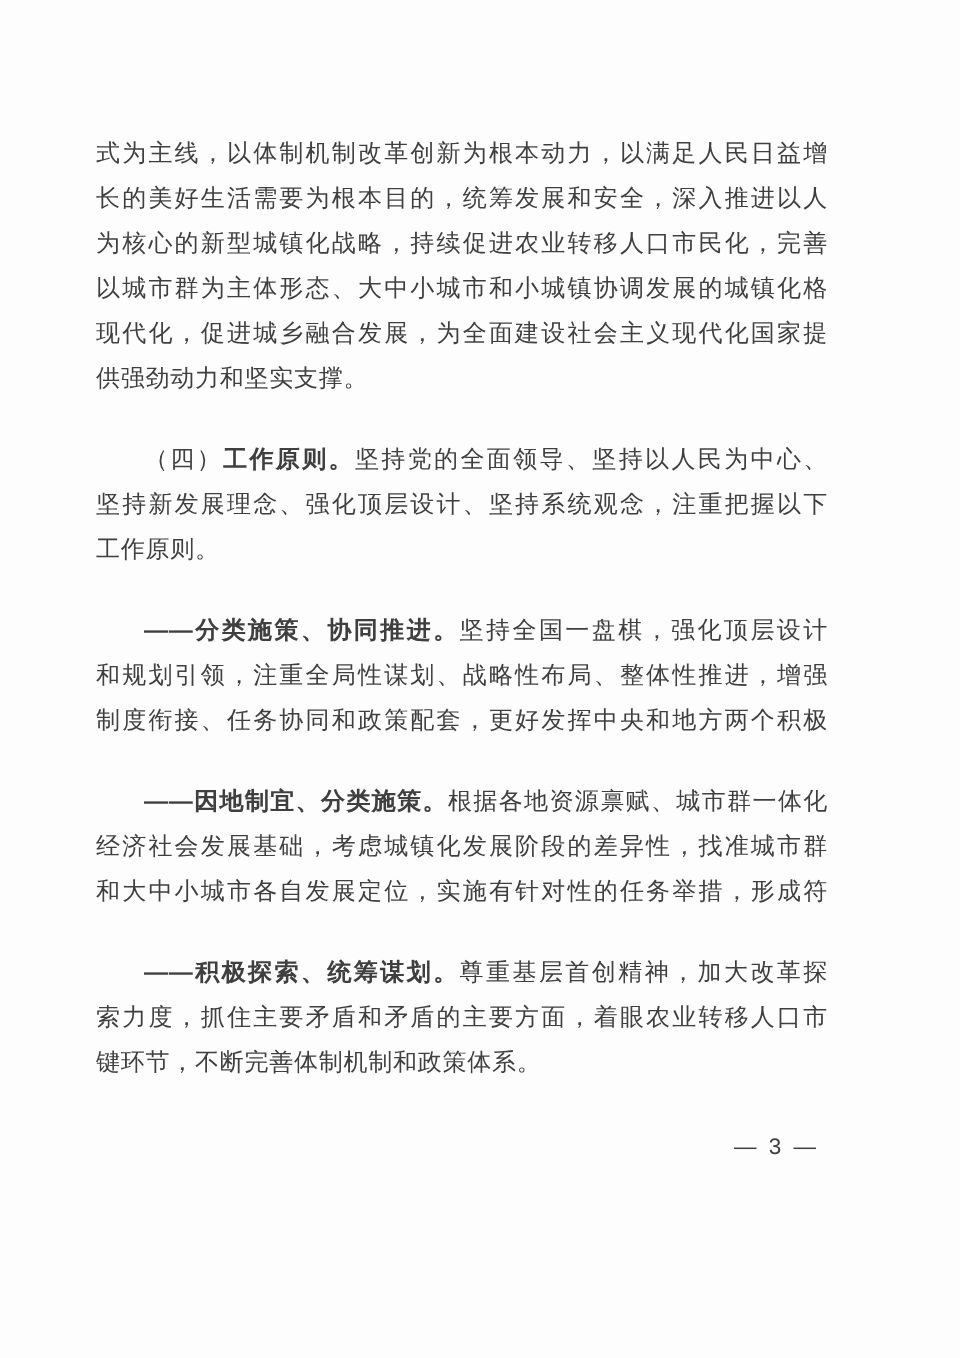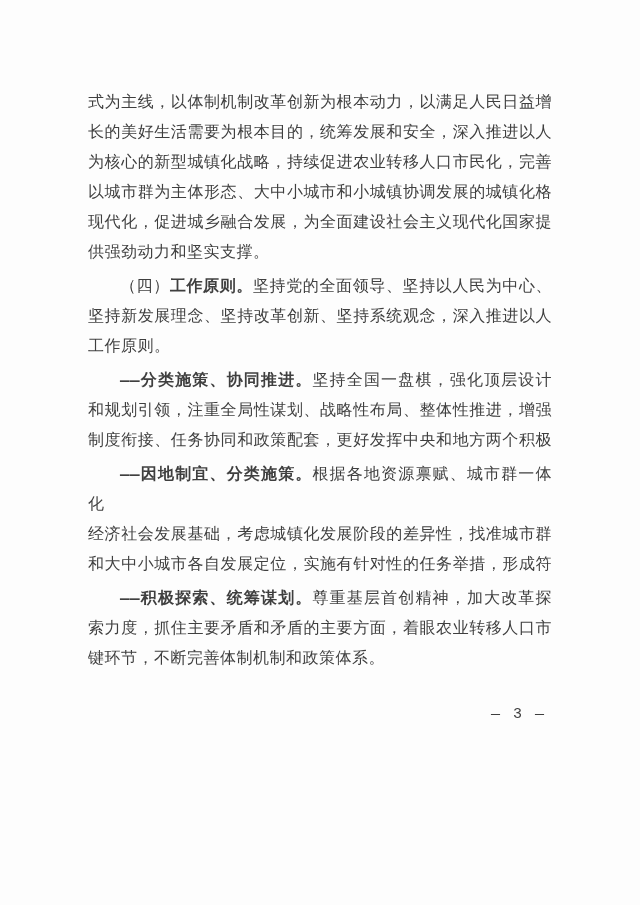--- a/index.html
+++ b/index.html
@@ -8,29 +8,29 @@
   }
   html,body{
     margin:0;padding:0;
     width:640px;height:905px;
     background:var(--bg-color);
     overflow:hidden;
   }
   .page{
     box-sizing:border-box;
     width:640px;height:905px;
-    padding:88px 88px 0 88px;
-    font-family:Liberation Mono, monospace;
+    padding:88px 88px 0 64px;
+    font-family:Liberation Sans, sans-serif;
     color:var(--text-color);
     font-size:16px;
     line-height:30px;
     letter-spacing:0.5px;
   }
   .para{margin:0;}
-  .para + .para{margin-top:4px;}
+  .para + .para{margin-top:24px;}
   .line{
     text-align:justify;
     text-align-last:justify;
     white-space:normal;
   }
   .line.last{
     text-align-last:left;
   }
   .line.indent{
     text-indent:2em;
@@ -56,21 +56,21 @@
       <div class="para">
         <div class="line"><span class="seg">式为主线，以体制机制改革创新为根本动力，以满足人民日益增</span></div>
         <div class="line"><span class="seg">长的美好生活需要为根本目的，统筹发展和安全，深入推进以人</span></div>
         <div class="line"><span class="seg">为核心的新型城镇化战略，持续促进农业转移人口市民化，完善</span></div>
         <div class="line"><span class="seg">以城市群为主体形态、大中小城市和小城镇协调发展的城镇化格</span></div>
         <div class="line"><span class="seg">现代化，促进城乡融合发展，为全面建设社会主义现代化国家提</span></div>
         <div class="line last"><span class="seg">供强劲动力和坚实支撑。</span></div>
       </div>
       <div class="para">
         <div class="line indent"><span class="seg">（四）</span><span class="seg b">工作原则。</span><span class="seg">坚持党的全面领导、坚持以人民为中心、</span></div>
-        <div class="line"><span class="seg">坚持新发展理念、坚持改革创新、坚持系统观念，深入推进以人</span></div>
+        <div class="line"><span class="seg">坚持新发展理念、强化顶层设计、坚持系统观念，注重把握以下</span></div>
         <div class="line last"><span class="seg">工作原则。</span></div>
       </div>
       <div class="para">
         <div class="line indent"><span class="seg b">——分类施策、协同推进。</span><span class="seg">坚持全国一盘棋，强化顶层设计</span></div>
         <div class="line"><span class="seg">和规划引领，注重全局性谋划、战略性布局、整体性推进，增强</span></div>
         <div class="line"><span class="seg">制度衔接、任务协同和政策配套，更好发挥中央和地方两个积极</span></div>
       </div>
       <div class="para">
         <div class="line indent"><span class="seg b">——因地制宜、分类施策。</span><span class="seg">根据各地资源禀赋、城市群一体化</span></div>
         <div class="line"><span class="seg">经济社会发展基础，考虑城镇化发展阶段的差异性，找准城市群</span></div>

